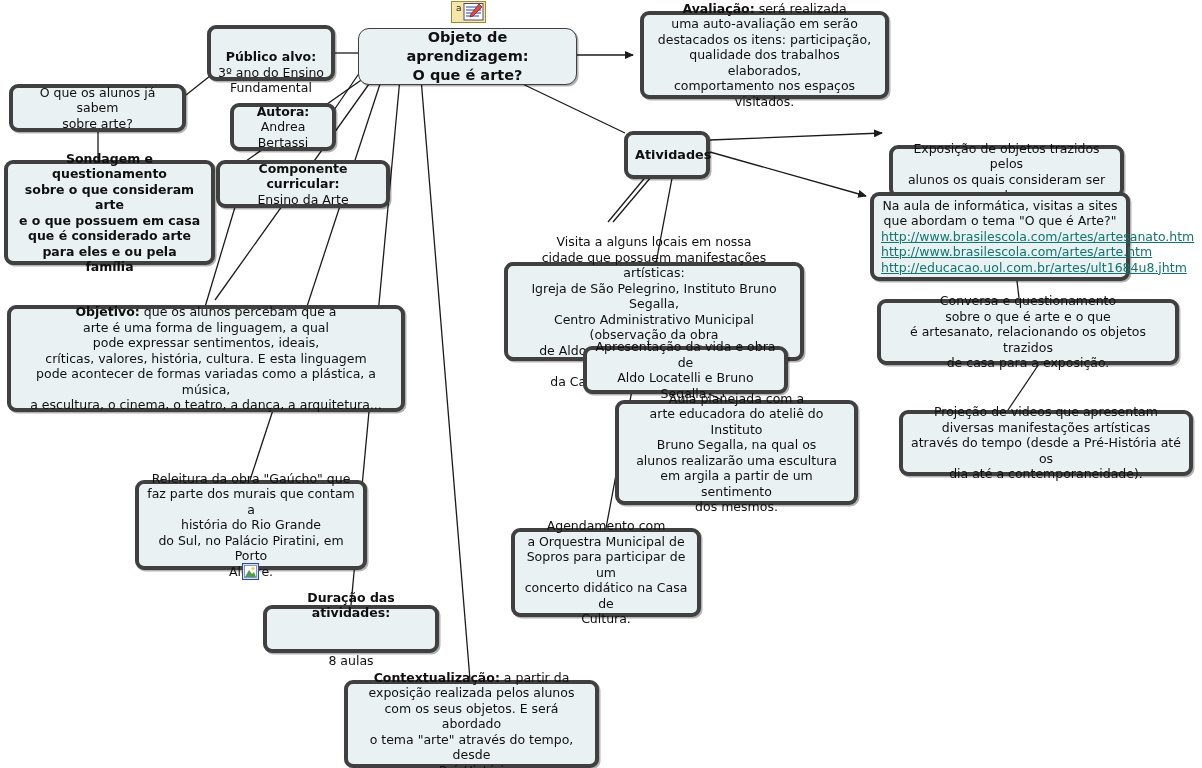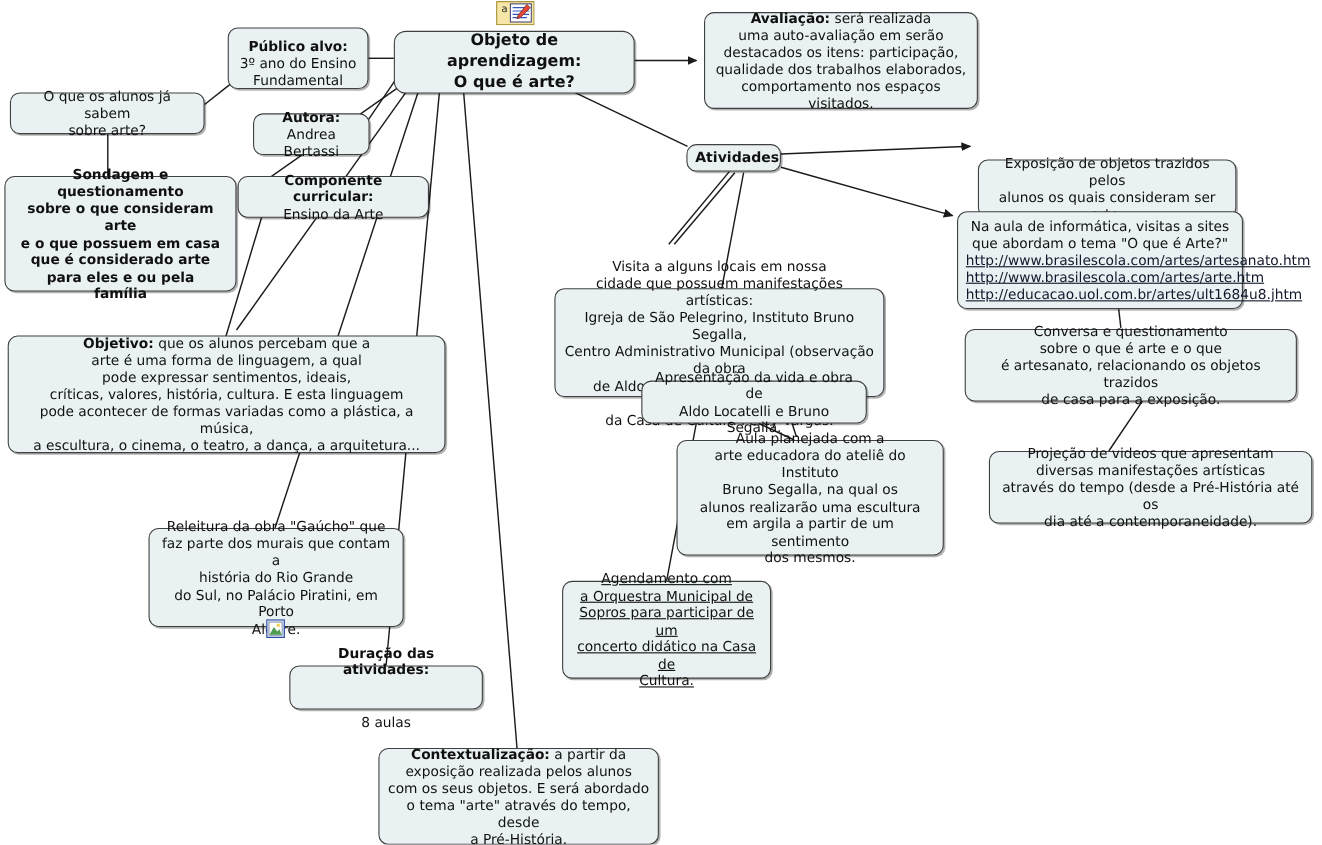--- a/index.html
+++ b/index.html
@@ -24,27 +24,27 @@
     left: 0;
     top: 0;
     width: 1202px;
     height: 768px;
     pointer-events: none;
   }
   .node {
     position: absolute;
     box-sizing: border-box;
     background: #e9f1f3;
-    border: 1px solid #404040;
+    border: 4px solid #404040;
     border-radius: 9px;
     text-align: center;
     color: #101010;
     font-size: 12.5px;
     line-height: 15.5px;
-    padding: 8px 7px;
+    padding: 20px 7px;
     display: flex;
     flex-direction: column;
     align-items: center;
     justify-content: center;
     box-shadow: 1.5px 1.5px 0 rgba(0,0,0,0.30);
     z-index: 5;
   }
   .node .txt { width: 100%; white-space: pre-line; }
   .node.bold .txt { font-weight: bold; }
   .node .lead { font-weight: bold; }
@@ -54,21 +54,21 @@
     font-weight: bold;
     border-radius: 11px;
     border-width: 1.4px;
   }
   .node.pill {
     font-weight: bold;
     font-size: 12.8px;
     border-radius: 9px;
   }
   .node a.lnk {
-    color: #0f172a;
+    color: #0f766e;
     text-decoration: underline;
   }
   .node-badge {
     position: absolute;
     width: 17px;
     height: 17px;
     z-index: 9;
   }
   .icon-note {
     position: absolute;
@@ -250,21 +250,21 @@
 
   <div class="node" style="left:615px; top:400px; width:243px; height:105px;">
     <span class="txt">Aula planejada com a
 arte educadora do ateliê do Instituto
 Bruno Segalla, na qual os
 alunos realizarão uma escultura
 em argila a partir de um sentimento
 dos mesmos.</span>
   </div>
 
-  <div class="node" style="left:511px; top:528px; width:190px; height:89px;text-decoration:underline;">
+  <div class="node" style="left:511px; top:528px; width:190px; height:89px;">
     <span class="txt">Agendamento com
 a Orquestra Municipal de
 Sopros para participar de um
 concerto didático na Casa de
 Cultura.</span>
   </div>
 
   <div class="node" style="left:135px; top:480px; width:232px; height:90px;">
     <span class="txt">Releitura da obra "Gaúcho" que
 faz parte dos murais que contam a

